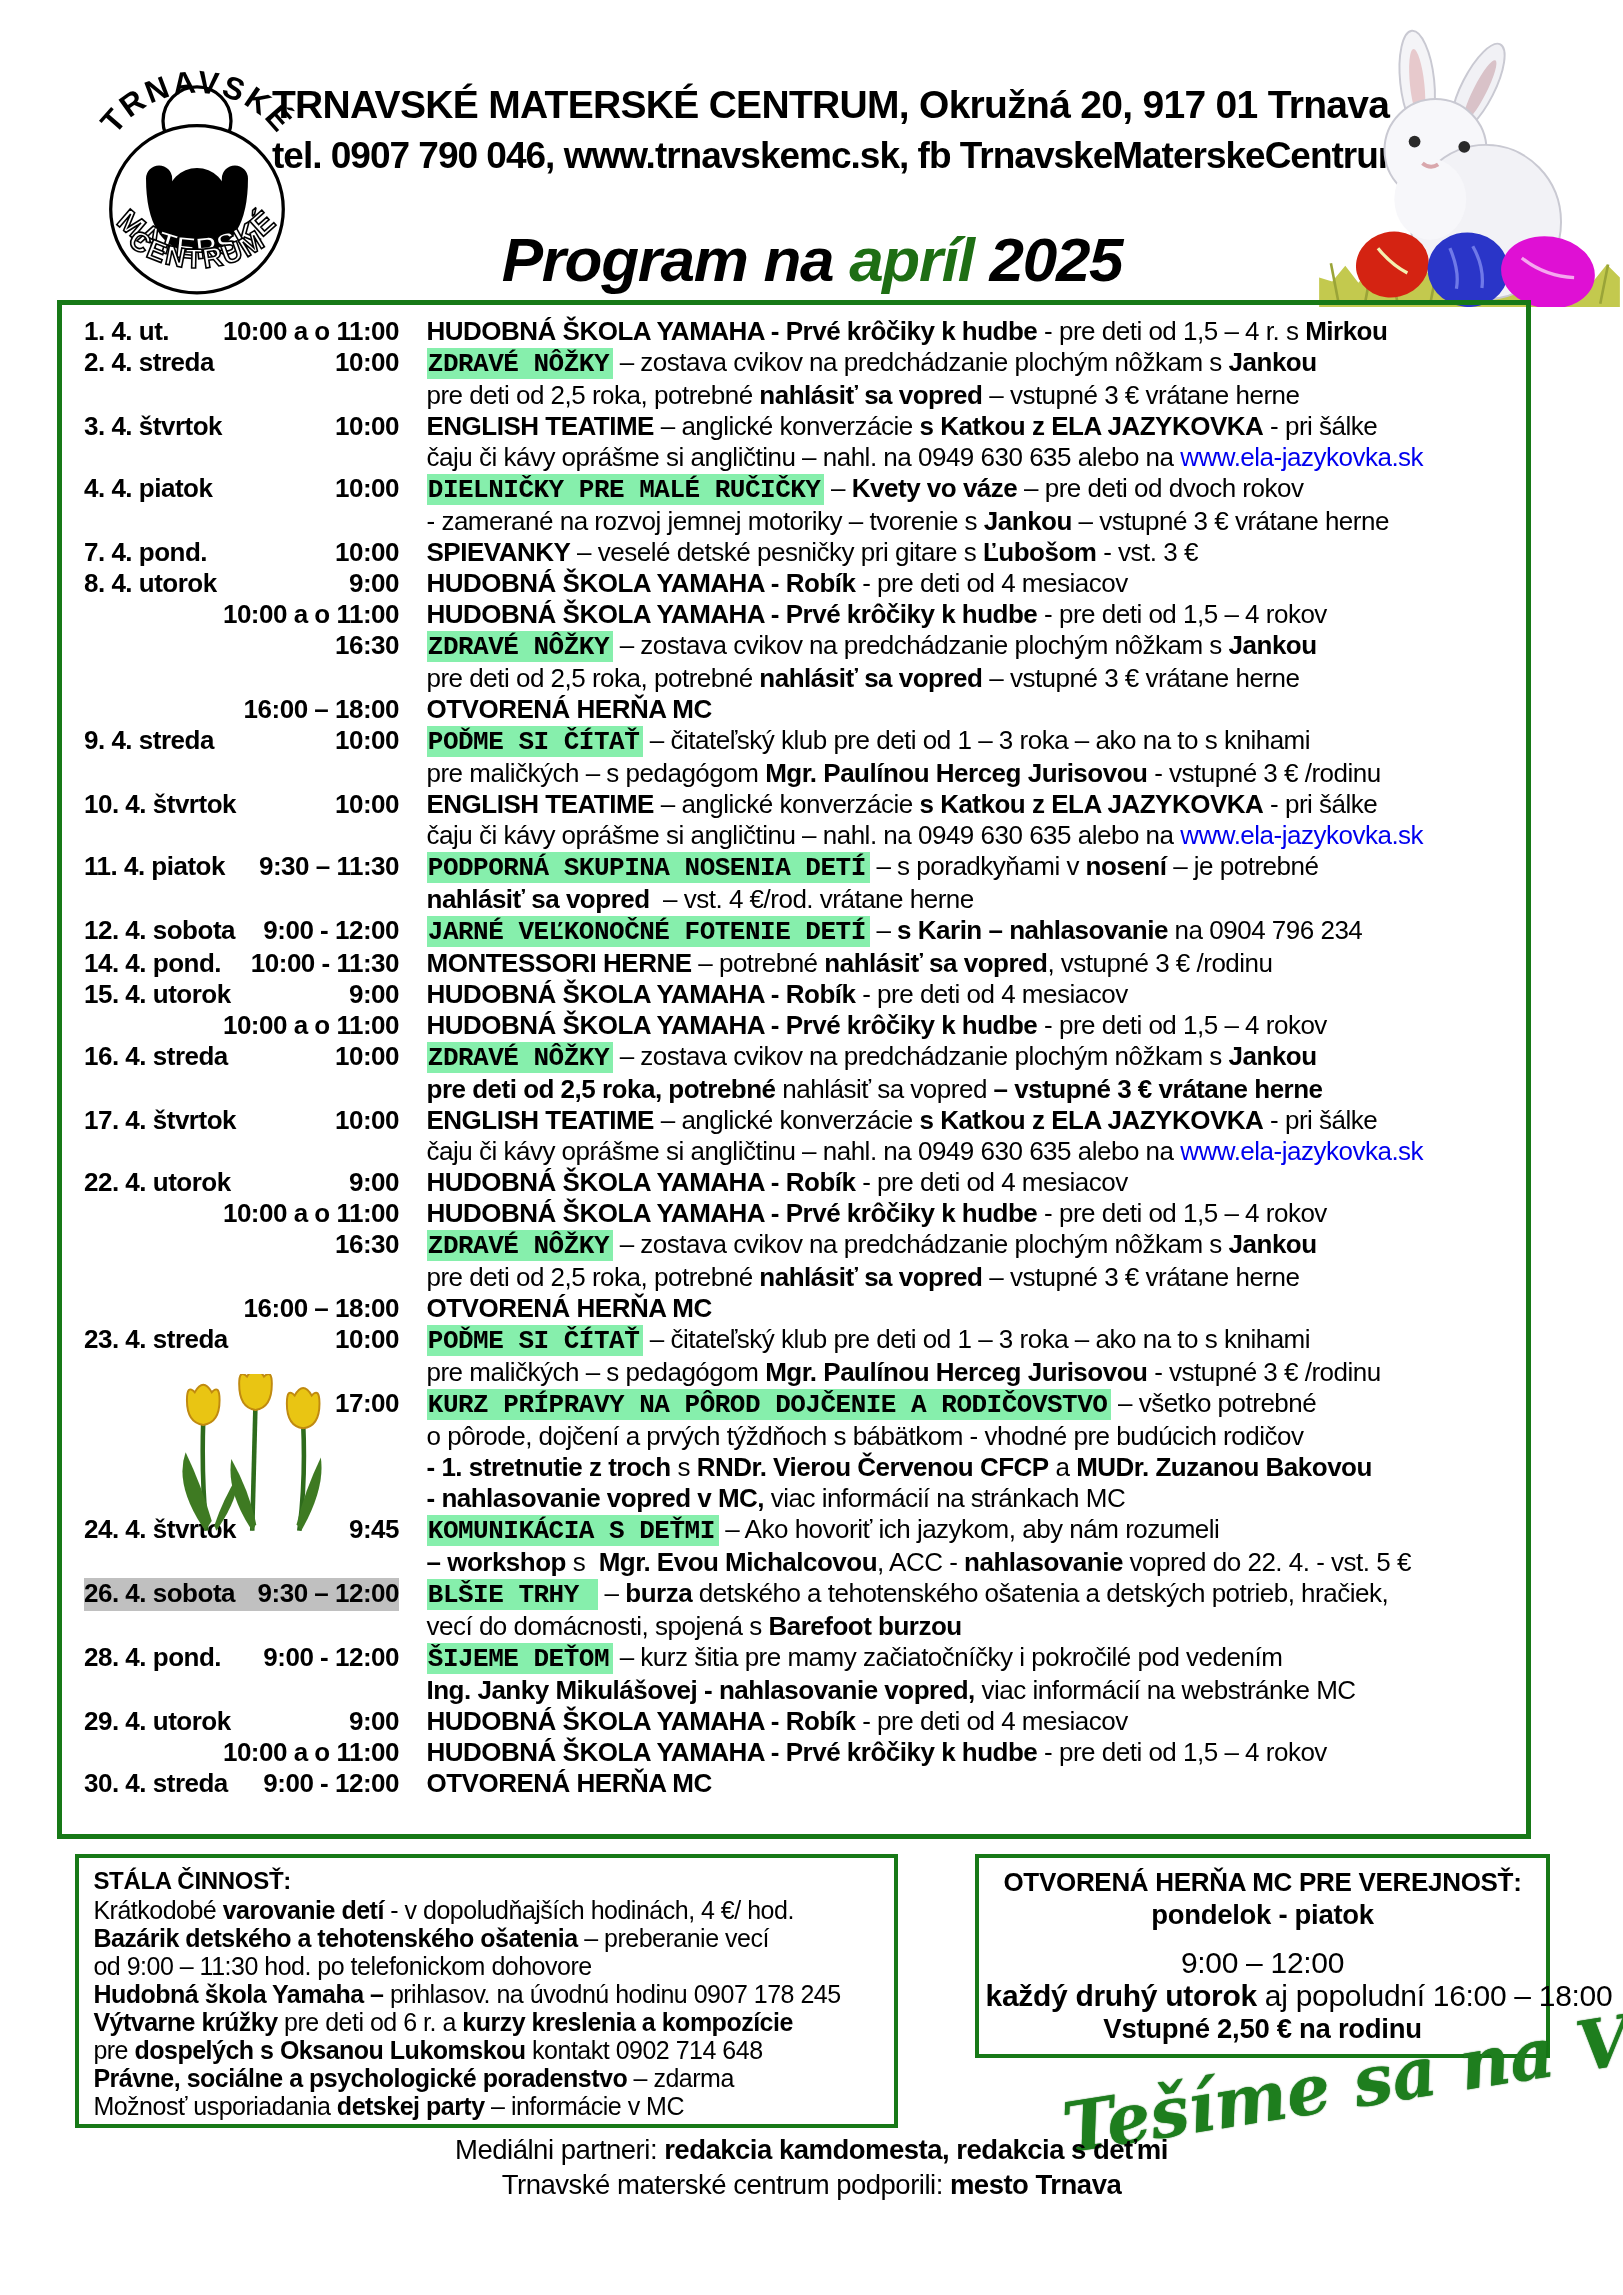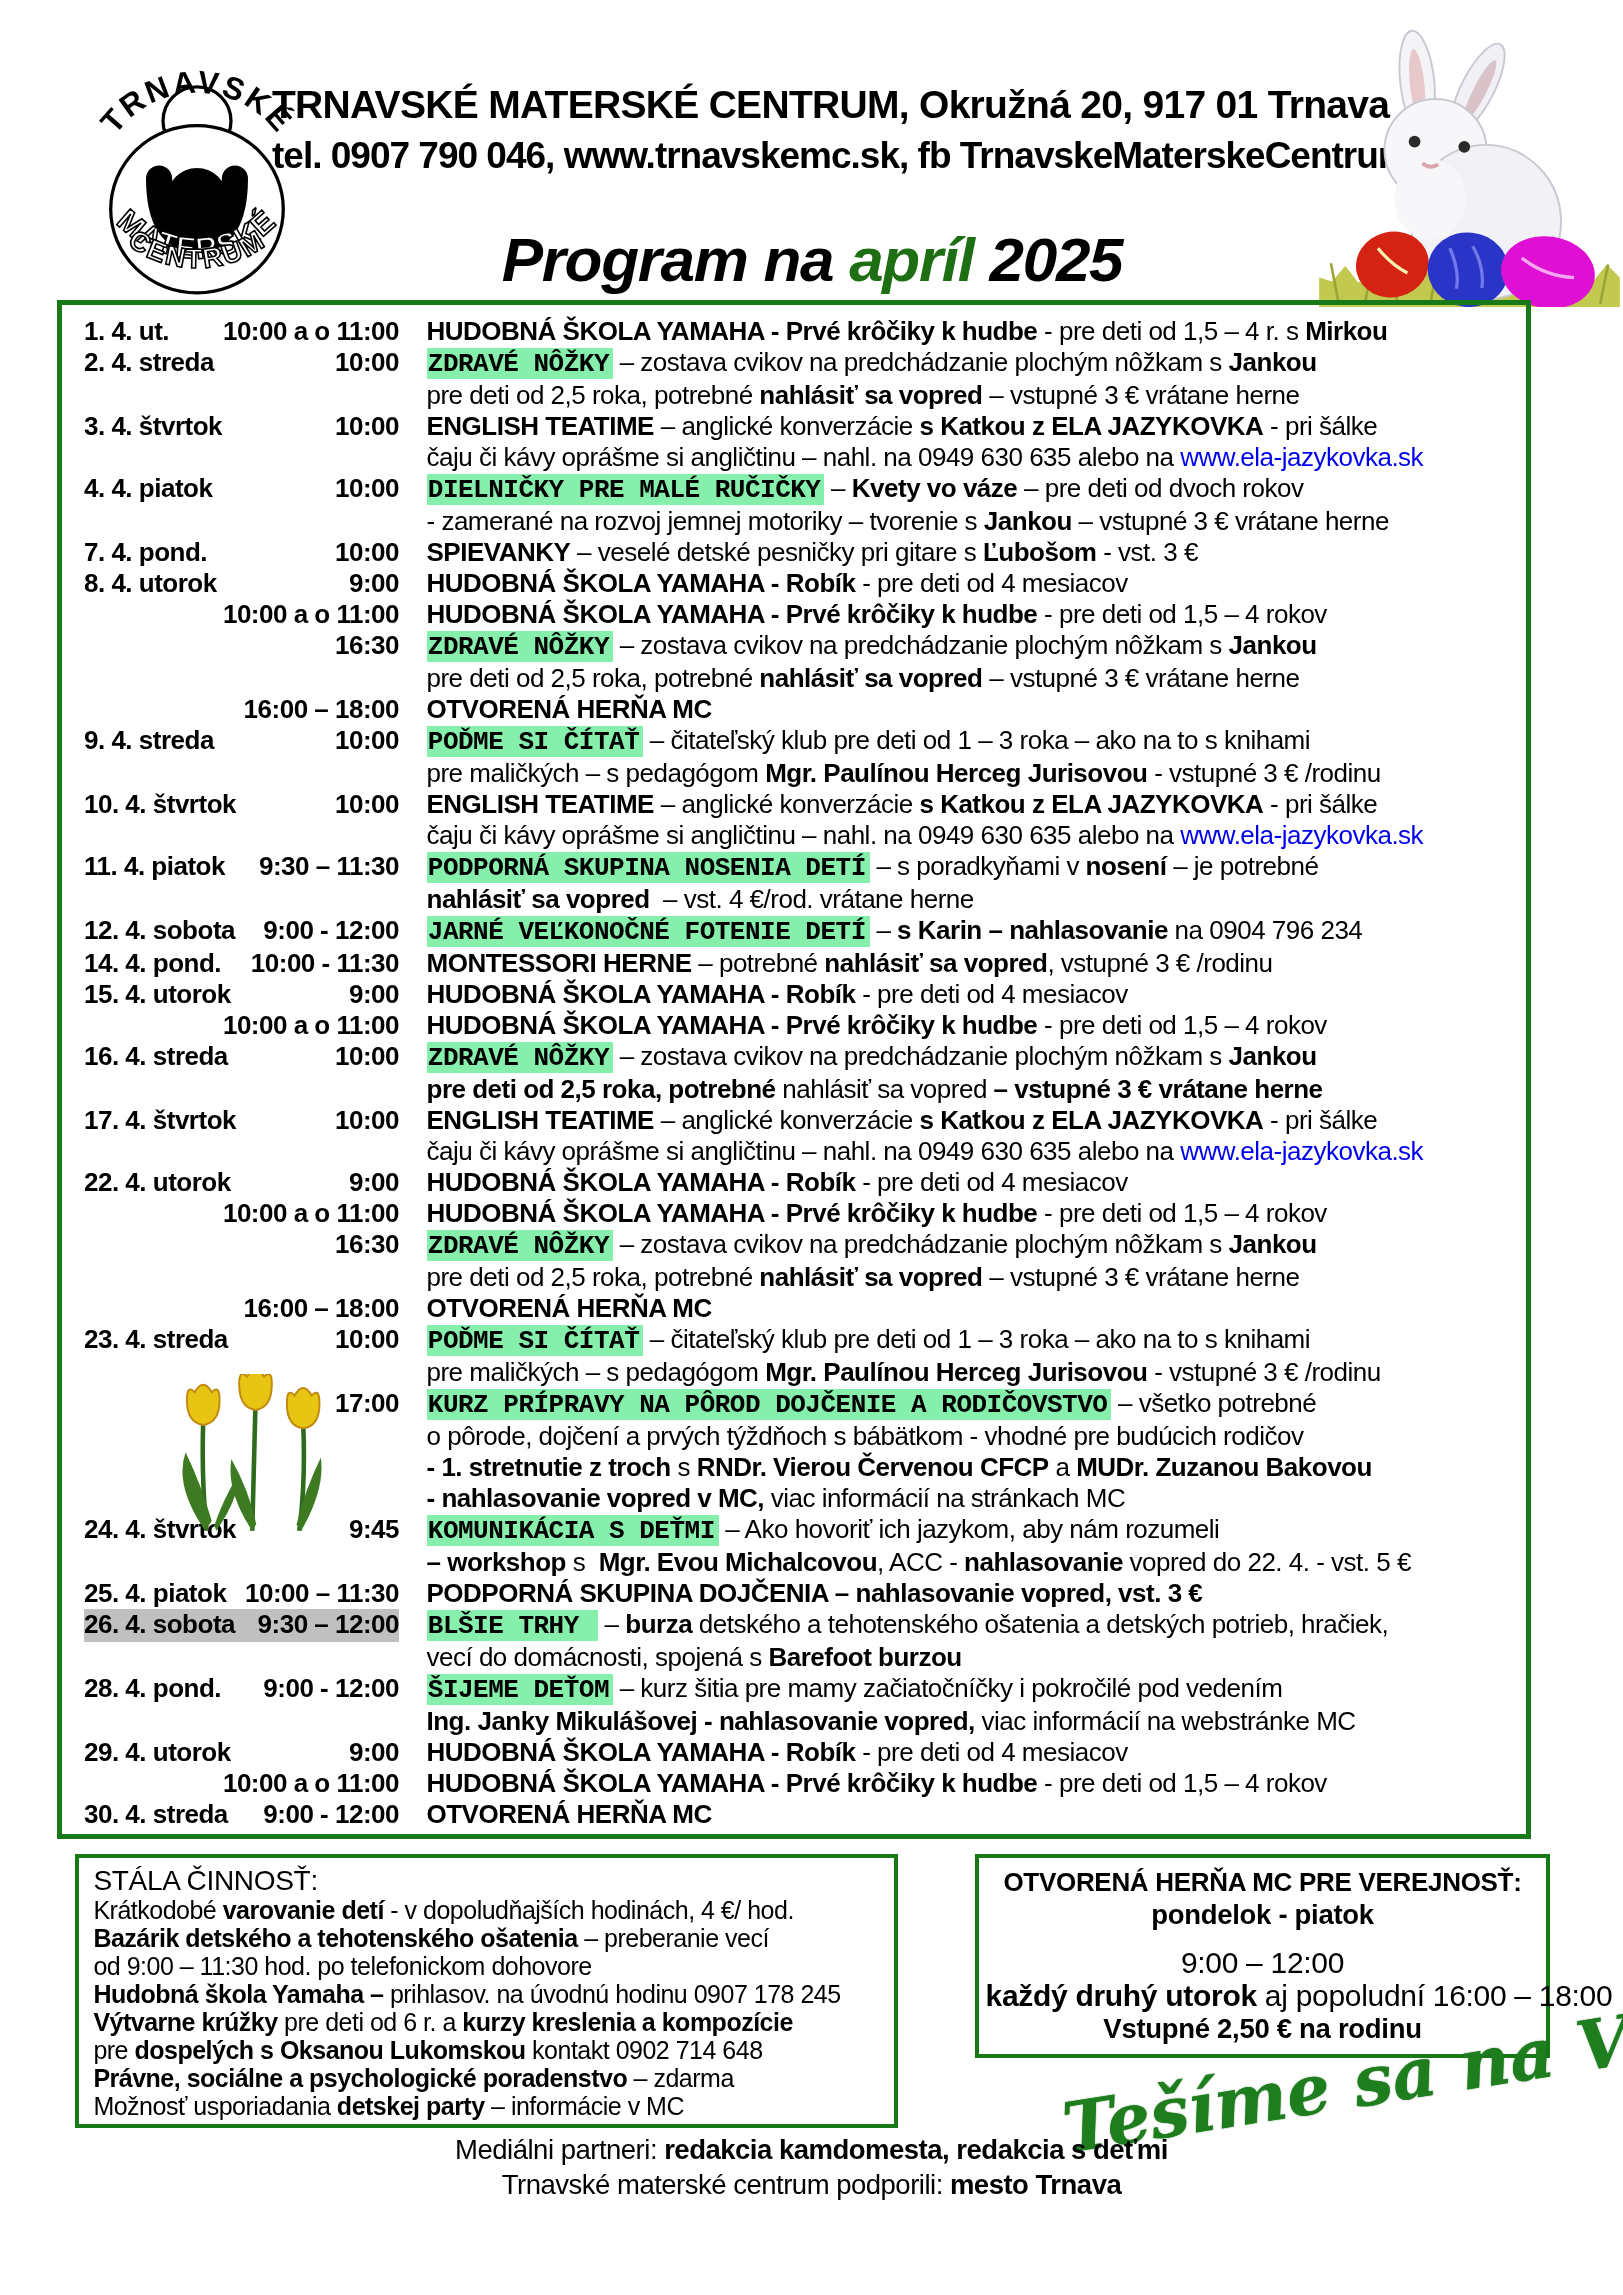--- a/index.html
+++ b/index.html
@@ -32,21 +32,21 @@
   .b{font-weight:bold;}
   .hl{background:#86efac;padding:0.7px 3.9px 0.7px 1.3px;font-family:Liberation Mono, monospace;}
   .lnk{color:#0000ee;}
   #tulips{position:absolute;left:154px;top:1374px;width:203px;height:160px;}
 
   
   #stala-box{
     position:absolute;left:75px;top:1854px;width:823px;height:274px;
     border:4.6px solid #177917;box-sizing:border-box;padding:6.5px 13px 0 14.4px;
   }
-  #stala-title{font-size:28px;font-weight:normal;line-height:31px;letter-spacing:-0.3px;}
+  #stala-title{font-size:24px;font-weight:bold;line-height:31px;letter-spacing:-0.3px;}
   .sline{font-size:25px;line-height:28px;letter-spacing:-0.5px;white-space:pre;}
   #herna-box{
     position:absolute;left:975px;top:1854px;width:575px;height:204px;
     border:4.6px solid #177917;box-sizing:border-box;padding:9.2px 6.5px 0 6.5px;text-align:center;
   }
   #herna-title{font-size:26px;font-weight:bold;letter-spacing:-0.3px;line-height:31px;}
   .hline{font-size:27.5px;line-height:33px;letter-spacing:-0.3px;white-space:pre;}
   .hline:nth-of-type(2){margin-top:14.4px;font-size:30px;}
   .hline:nth-of-type(3){font-size:30px;}
   .hline:nth-of-type(5){margin-top:7.9px;font-size:30px;}
@@ -165,21 +165,20 @@
     <div class="line"><div class="dt"><span></span><span></span></div><div class="desc"><span>pre deti od 2,5 roka, potrebné </span><span class="b">nahlásiť sa vopred</span><span> – vstupné 3 € vrátane herne</span></div></div>
     <div class="line"><div class="dt"><span></span><span>16:00 – 18:00</span></div><div class="desc"><span class="b">OTVORENÁ HERŇA MC</span></div></div>
     <div class="line"><div class="dt"><span>23. 4. streda</span><span>10:00</span></div><div class="desc"><span class="b hl">POĎME SI ČÍTAŤ</span><span> – čitateľský klub pre deti od 1 – 3 roka – ako na to s knihami</span></div></div>
     <div class="line"><div class="dt"><span></span><span></span></div><div class="desc"><span>pre maličkých – s pedagógom </span><span class="b">Mgr. Paulínou Herceg Jurisovou</span><span> - vstupné 3 € /rodinu</span></div></div>
     <div class="line"><div class="dt"><span></span><span>17:00</span></div><div class="desc"><span class="b hl">KURZ PRÍPRAVY NA PÔROD DOJČENIE A RODIČOVSTVO</span><span> – všetko potrebné</span></div></div>
     <div class="line"><div class="dt"><span></span><span></span></div><div class="desc"><span>o pôrode, dojčení a prvých týždňoch s bábätkom - vhodné pre budúcich rodičov</span></div></div>
     <div class="line"><div class="dt"><span></span><span></span></div><div class="desc"><span class="b">- 1. stretnutie z troch</span><span> s </span><span class="b">RNDr. Vierou Červenou CFCP</span><span> a </span><span class="b">MUDr. Zuzanou Bakovou</span></div></div>
     <div class="line"><div class="dt"><span></span><span></span></div><div class="desc"><span class="b">- nahlasovanie vopred v MC,</span><span> viac informácií na stránkach MC</span></div></div>
     <div class="line"><div class="dt"><span>24. 4. štvrtok</span><span>9:45</span></div><div class="desc"><span class="b hl">KOMUNIKÁCIA S DEŤMI</span><span> – Ako hovoriť ich jazykom, aby nám rozumeli</span></div></div>
     <div class="line"><div class="dt"><span></span><span></span></div><div class="desc"><span class="b">– workshop</span><span> s  </span><span class="b">Mgr. Evou Michalcovou</span><span>, ACC - </span><span class="b">nahlasovanie</span><span> vopred do 22. 4. - vst. 5 €</span></div></div>
-    <div class="line"><div class="dt"><span>25. 4. piatok</span><span>10:00 – 11:30</span></div><div class="desc"><span class="b">PODPORNÁ SKUPINA DOJČENIA – nahlasovanie vopred, vst. 3 €</span></div></div>
     <div class="line"><div class="dt hd"><span>26. 4. sobota</span><span>9:30 – 12:00</span></div><div class="desc"><span class="b hl">BLŠIE TRHY </span><span> – </span><span class="b">burza</span><span> detského a tehotenského ošatenia a detských potrieb, hračiek,</span></div></div>
     <div class="line"><div class="dt"><span></span><span></span></div><div class="desc"><span>vecí do domácnosti, spojená s </span><span class="b">Barefoot burzou</span></div></div>
     <div class="line"><div class="dt"><span>28. 4. pond.</span><span>9:00 - 12:00</span></div><div class="desc"><span class="b hl">ŠIJEME DEŤOM</span><span> – kurz šitia pre mamy začiatočníčky i pokročilé pod vedením</span></div></div>
     <div class="line"><div class="dt"><span></span><span></span></div><div class="desc"><span class="b">Ing. Janky Mikulášovej - nahlasovanie vopred,</span><span> viac informácií na webstránke MC</span></div></div>
     <div class="line"><div class="dt"><span>29. 4. utorok</span><span>9:00</span></div><div class="desc"><span class="b">HUDOBNÁ ŠKOLA YAMAHA - Robík</span><span> - pre deti od 4 mesiacov</span></div></div>
     <div class="line"><div class="dt"><span></span><span>10:00 a o 11:00</span></div><div class="desc"><span class="b">HUDOBNÁ ŠKOLA YAMAHA - Prvé krôčiky k hudbe</span><span> - pre deti od 1,5 – 4 rokov</span></div></div>
     <div class="line"><div class="dt"><span>30. 4. streda</span><span>9:00 - 12:00</span></div><div class="desc"><span class="b">OTVORENÁ HERŇA MC</span></div></div>
   </div>
 
 <svg id="tulips" viewBox="0 0 310 245" aria-hidden="true">

